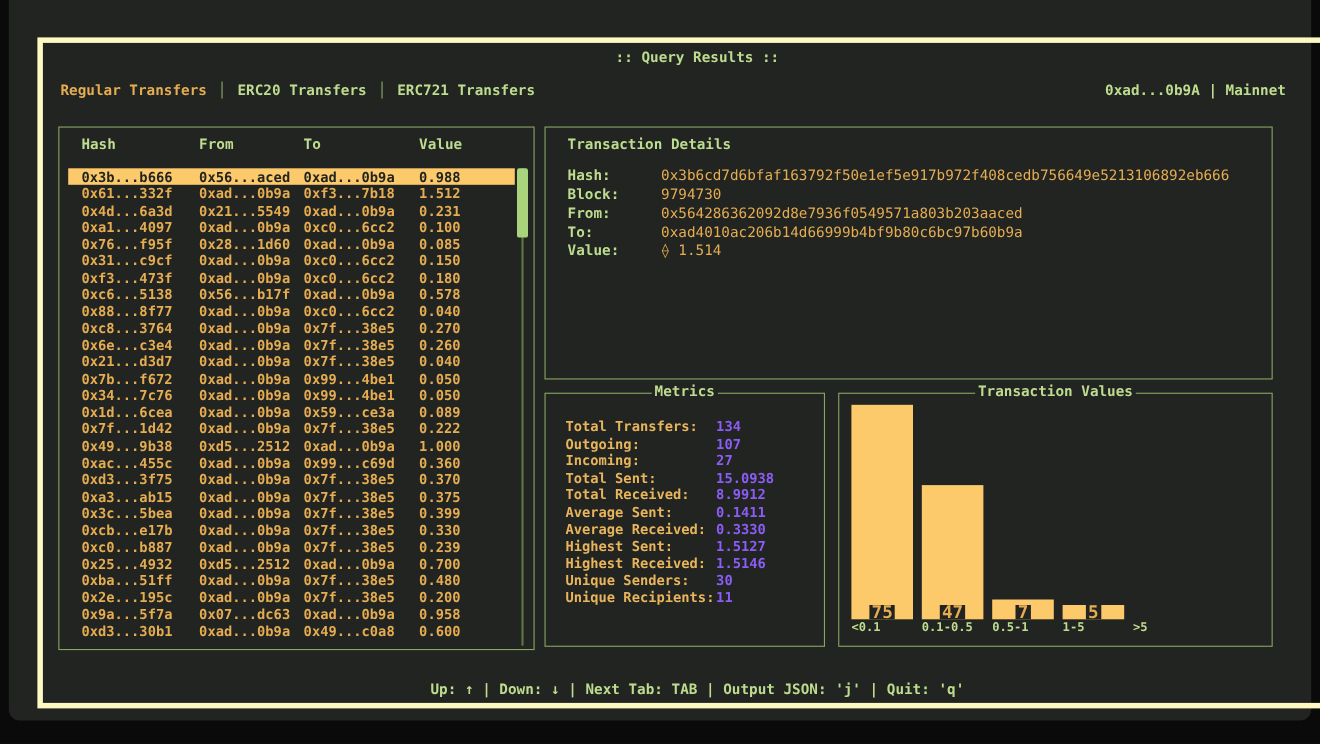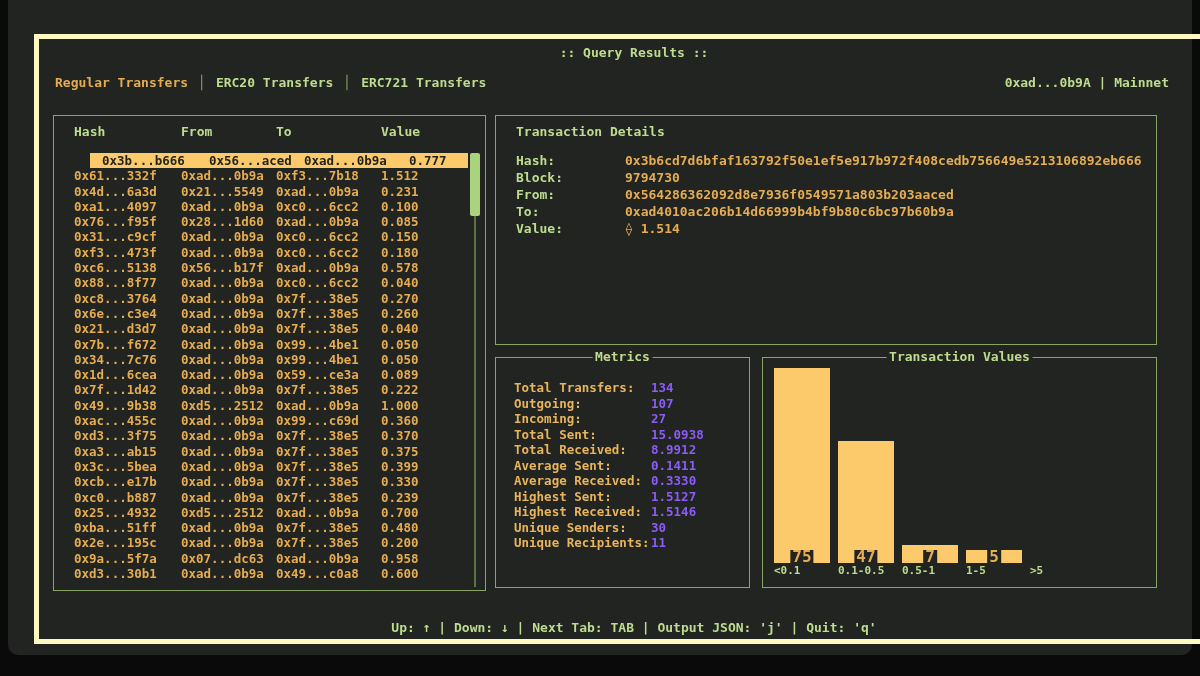--- a/index.html
+++ b/index.html
@@ -20,31 +20,31 @@
   .panel-title-chip { position:absolute; top:-9px; left:50%; transform:translateX(-50%);
     background:#212420; padding:0 3px; color:#bedc90; font-size:13px; font-weight:700; white-space:nowrap; }
   
   #table-panel { left:14px; top:76px; width:433px; height:476px; }
   .thead { position:absolute; left:8px; top:8px; width:406px; display:grid;
     grid-template-columns:107px 95px 105px auto; padding-left:12px;
     color:#bedc90; font-size:13px; font-weight:700; }
   .tbody { position:absolute; left:8px; top:37px; width:406px; }
   .trow { display:grid; grid-template-columns:107px 95px 105px auto; padding-left:12px;
     height:15.3px; line-height:15.3px; font-size:12.5px; font-weight:700; color:#e5ac52; white-space:nowrap; }
-  .trow.selected { background:#fcc96b; color:#22251f;margin-left:28px; }
+  .trow.selected { background:#fcc96b; color:#22251f; }
   .scroll-track { position:absolute; right:9px; top:37px; width:2px; height:434px; background:#5c7347; }
   .scroll-thumb { position:absolute; right:5px; top:37px; width:10px; height:63px;
     background:#a9d37c; border-radius:2px; }
   
   #details-panel { left:456px; top:76px; width:662px; height:230px; }
   .details-title { position:absolute; left:20px; top:8px; color:#bedc90; font-size:13px; font-weight:700; }
   .dfields { position:absolute; left:20px; top:36px; }
   .drow { height:17px; line-height:17px; font-size:13px; white-space:nowrap; }
   .dlabel { display:inline-block; width:85px; color:#bedc90; font-weight:700; }
-  .dvalue { color:#e5ac52; font-weight:700;margin-left:24px; }
+  .dvalue { color:#e5ac52; font-weight:400; }
   
   #metrics-panel { left:456px; top:318px; width:255px; height:231px; }
   .mrows { position:absolute; left:18px; top:22px; width:220px; }
   .mrow { height:15.5px; line-height:15.5px; font-size:12.5px; font-weight:700; white-space:nowrap; }
   .mlabel { display:inline-block; width:137px; color:#e8b45c; }
   .mvalue { color:#8b5cf6; }
   
   #hist-panel { left:723px; top:318px; width:395px; height:231px; }
   .plot { position:absolute; left:0; top:0; width:100%; height:205px; }
   .bar { position:absolute; bottom:0; width:56px; background:#fcc96b; }
@@ -73,21 +73,21 @@
           <span class="thcell">Hash</span>
           <span class="thcell">From</span>
           <span class="thcell">To</span>
           <span class="thcell">Value</span>
         </div>
       <div class="tbody" id="tbody">
           <div class="trow selected">
             <span class="tcell">0x3b...b666</span>
             <span class="tcell">0x56...aced</span>
             <span class="tcell">0xad...0b9a</span>
-            <span class="tcell">0.777</span>
+            <span class="tcell">0.988</span>
           </div>
           <div class="trow">
             <span class="tcell">0x61...332f</span>
             <span class="tcell">0xad...0b9a</span>
             <span class="tcell">0xf3...7b18</span>
             <span class="tcell">1.512</span>
           </div>
           <div class="trow">
             <span class="tcell">0x4d...6a3d</span>
             <span class="tcell">0x21...5549</span>

